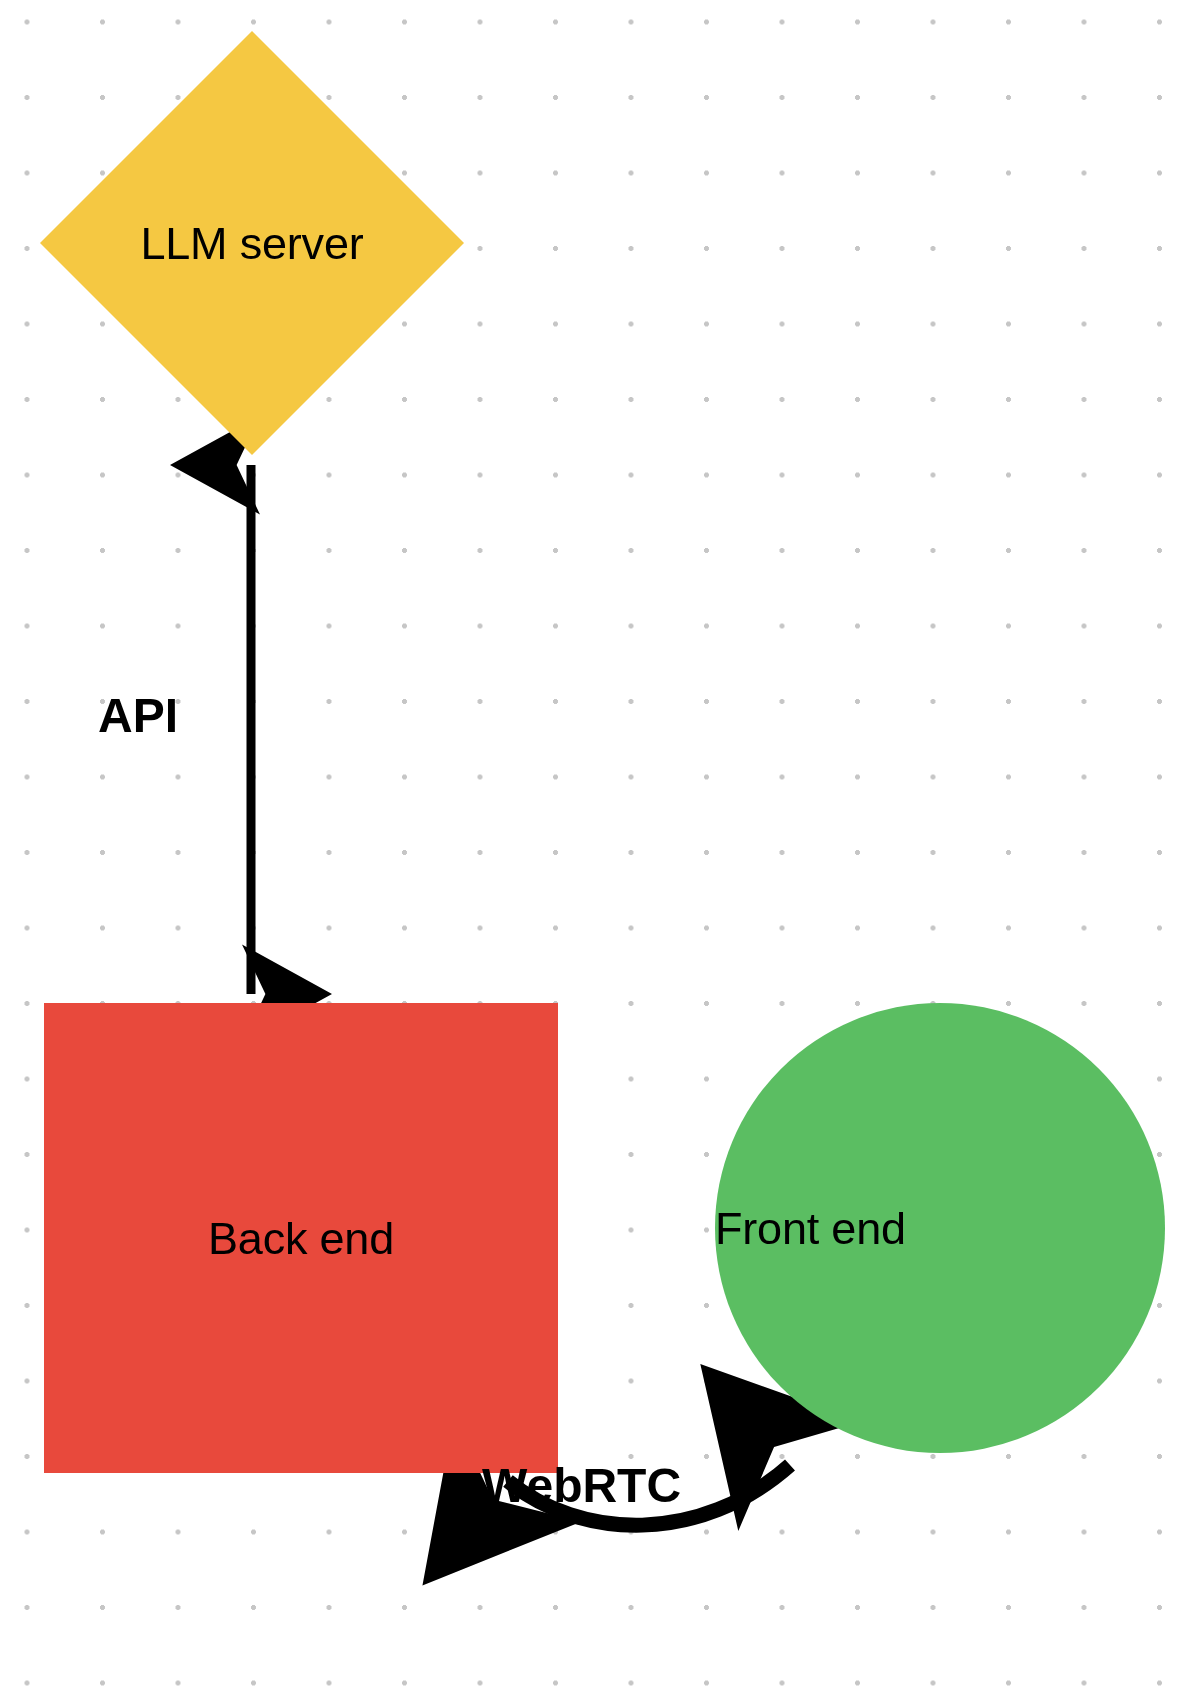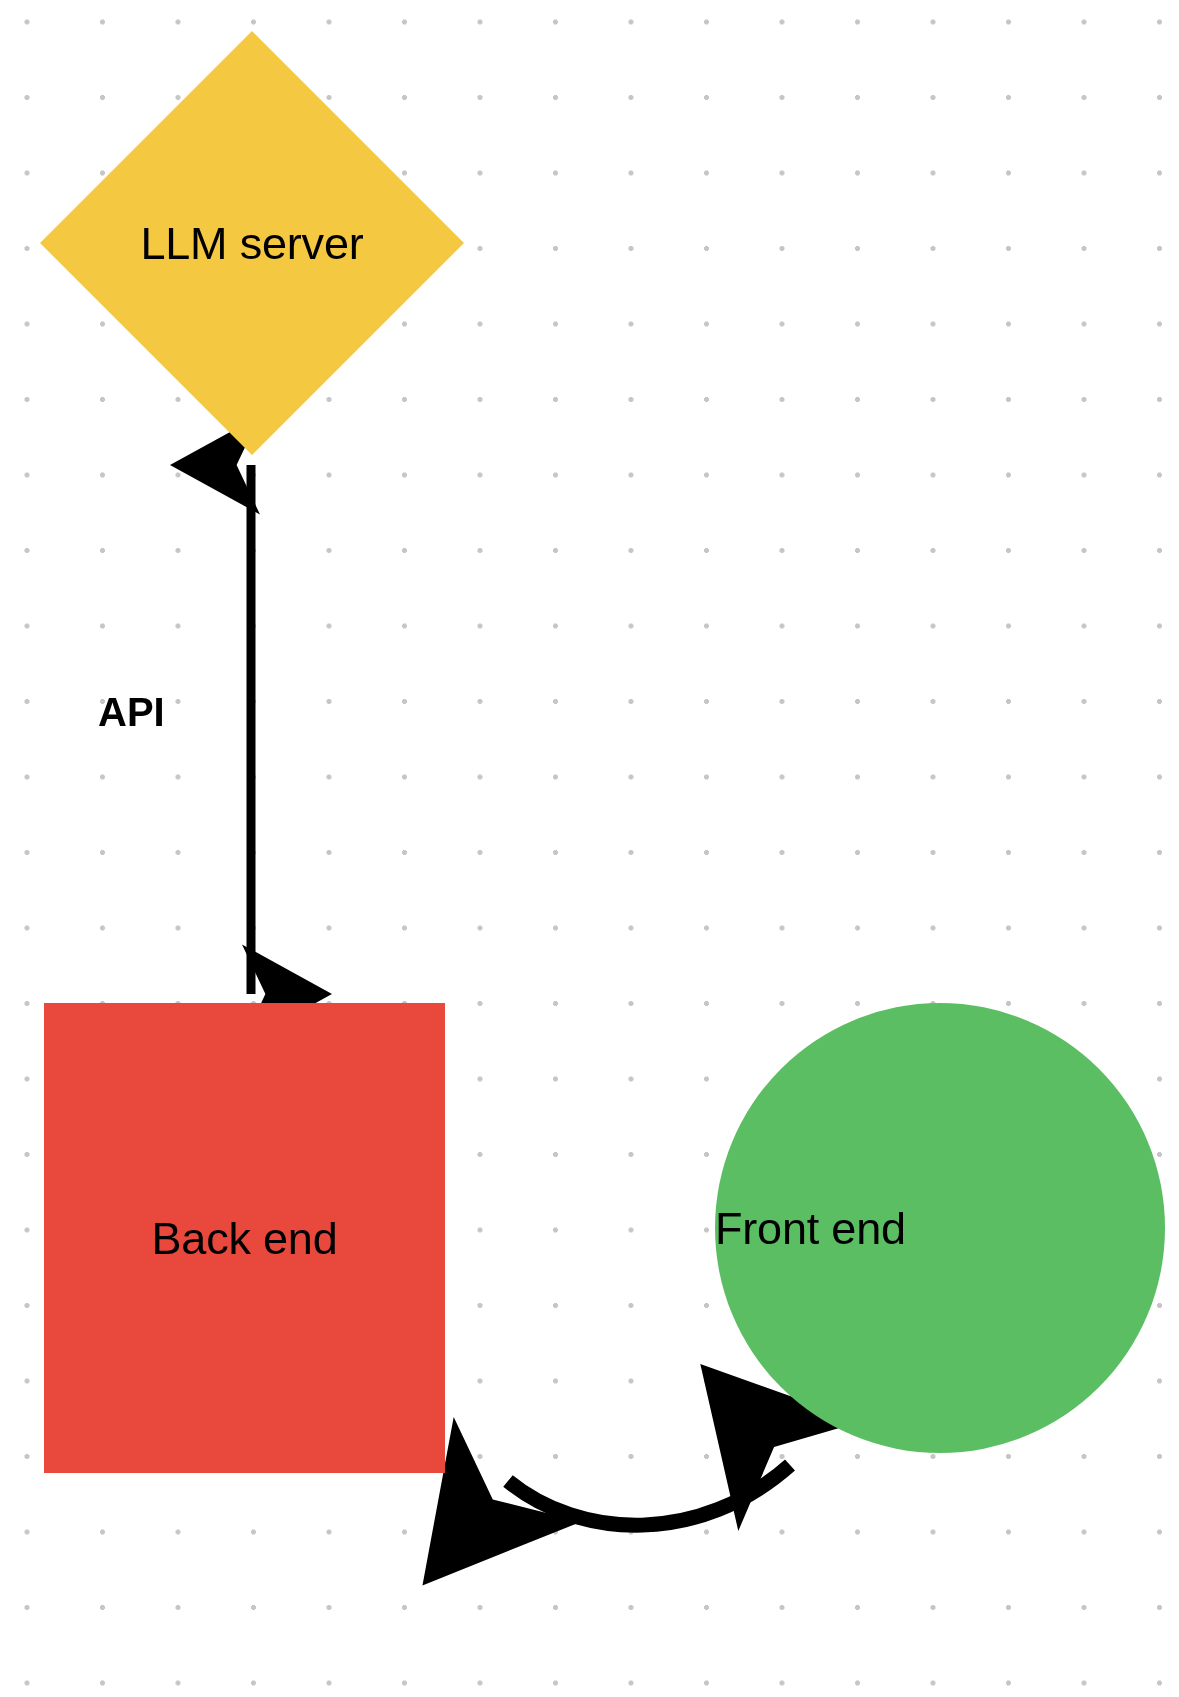--- a/index.html
+++ b/index.html
@@ -59,21 +59,21 @@
     color: #000000;
     font-size: 45px;
     line-height: 1;
     letter-spacing: -0.2px;
   }
   
   #node-back-end {
     position: absolute;
     left: 44px;
     top: 1003px;
-    width: 401px;
+    width: 514px;
     height: 470px;
     background: #E8493C;
     display: flex;
     align-items: center;
     justify-content: center;
   }
   #node-back-end .node-label {
     color: #000000;
     font-size: 45px;
     line-height: 1;
@@ -95,21 +95,21 @@
     color: #000000;
     font-size: 45px;
     line-height: 1;
     letter-spacing: -0.2px;
   }
   
   .edge-label {
     position: absolute;
     color: #000000;
     font-weight: bold;
-    font-size: 40px;
+    font-size: 48px;
     line-height: 1;
     white-space: nowrap;
   }
   #edge-label-api {
     left: 98px;
     top: 692px;
   }
   #edge-label-webrtc {
     left: 482px;
     top: 1462px;
@@ -154,14 +154,15 @@
 
   <div id="node-back-end">
     <div class="node-label">Back end</div>
   </div>
 
   <div id="node-front-end">
     <div class="node-label">Front end</div>
   </div>
 
   <div class="edge-label" id="edge-label-api">API</div>
+  <div class="edge-label" id="edge-label-webrtc">WebRTC</div>
 
 </div>
 
 </body></html>

